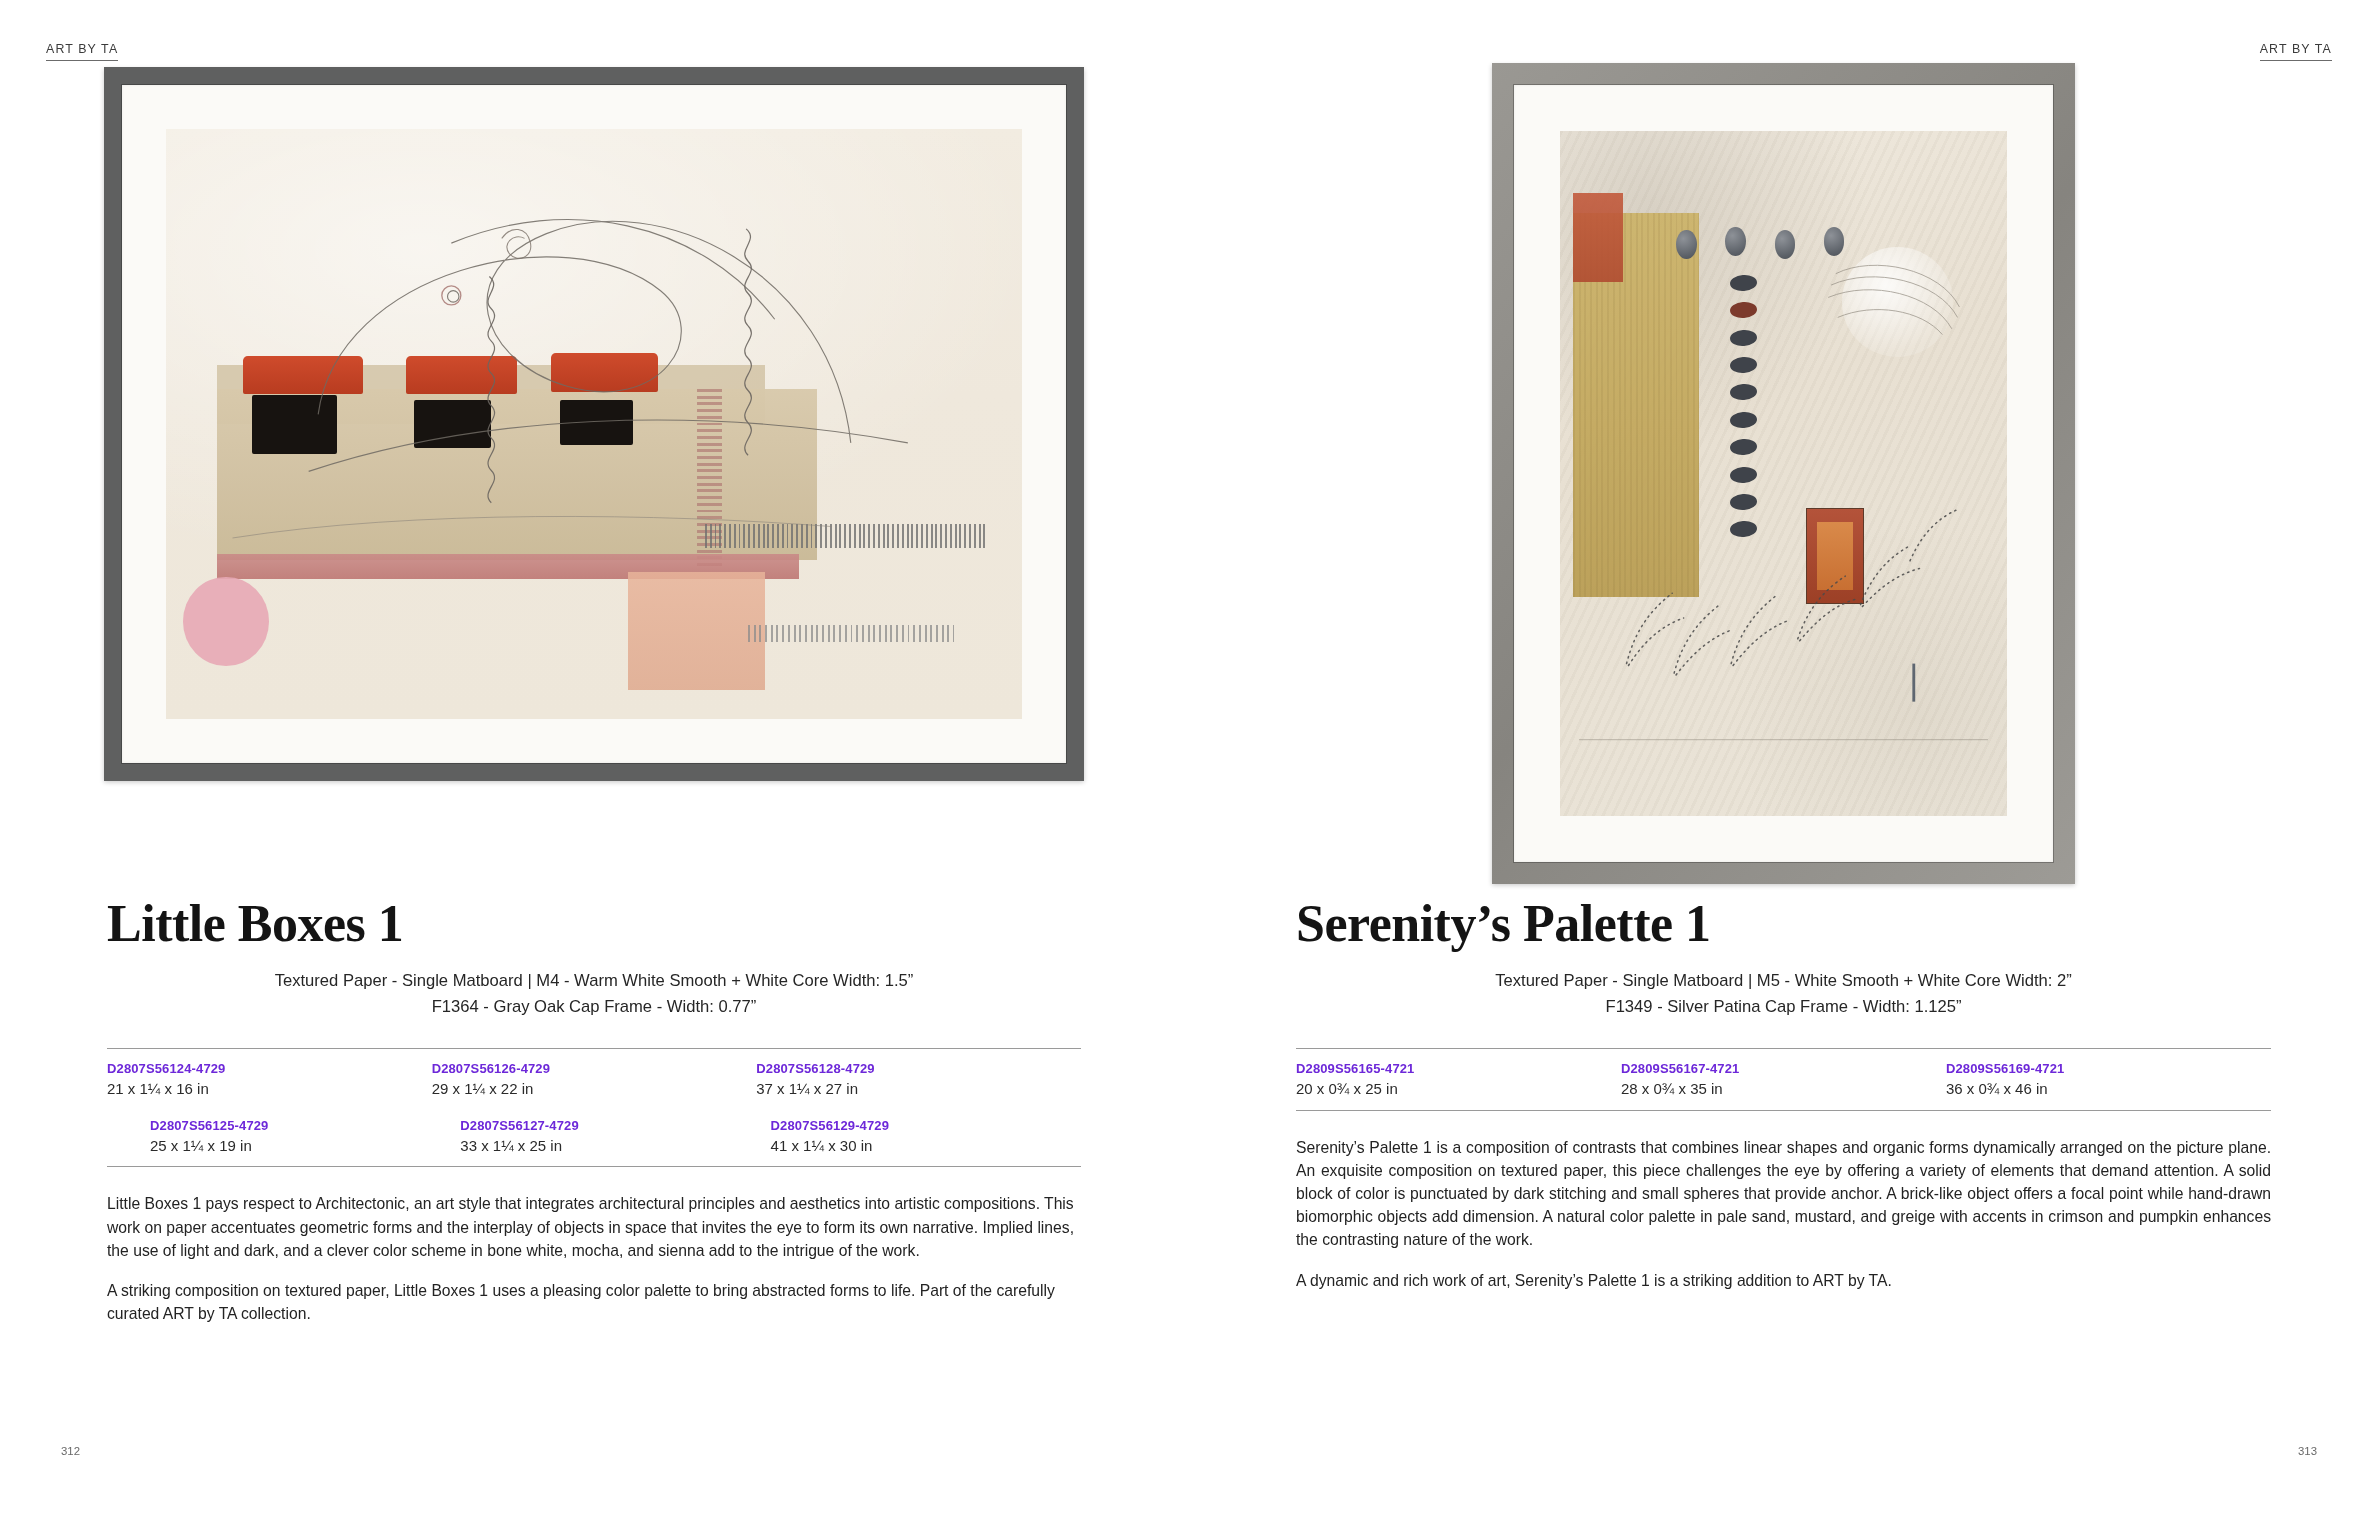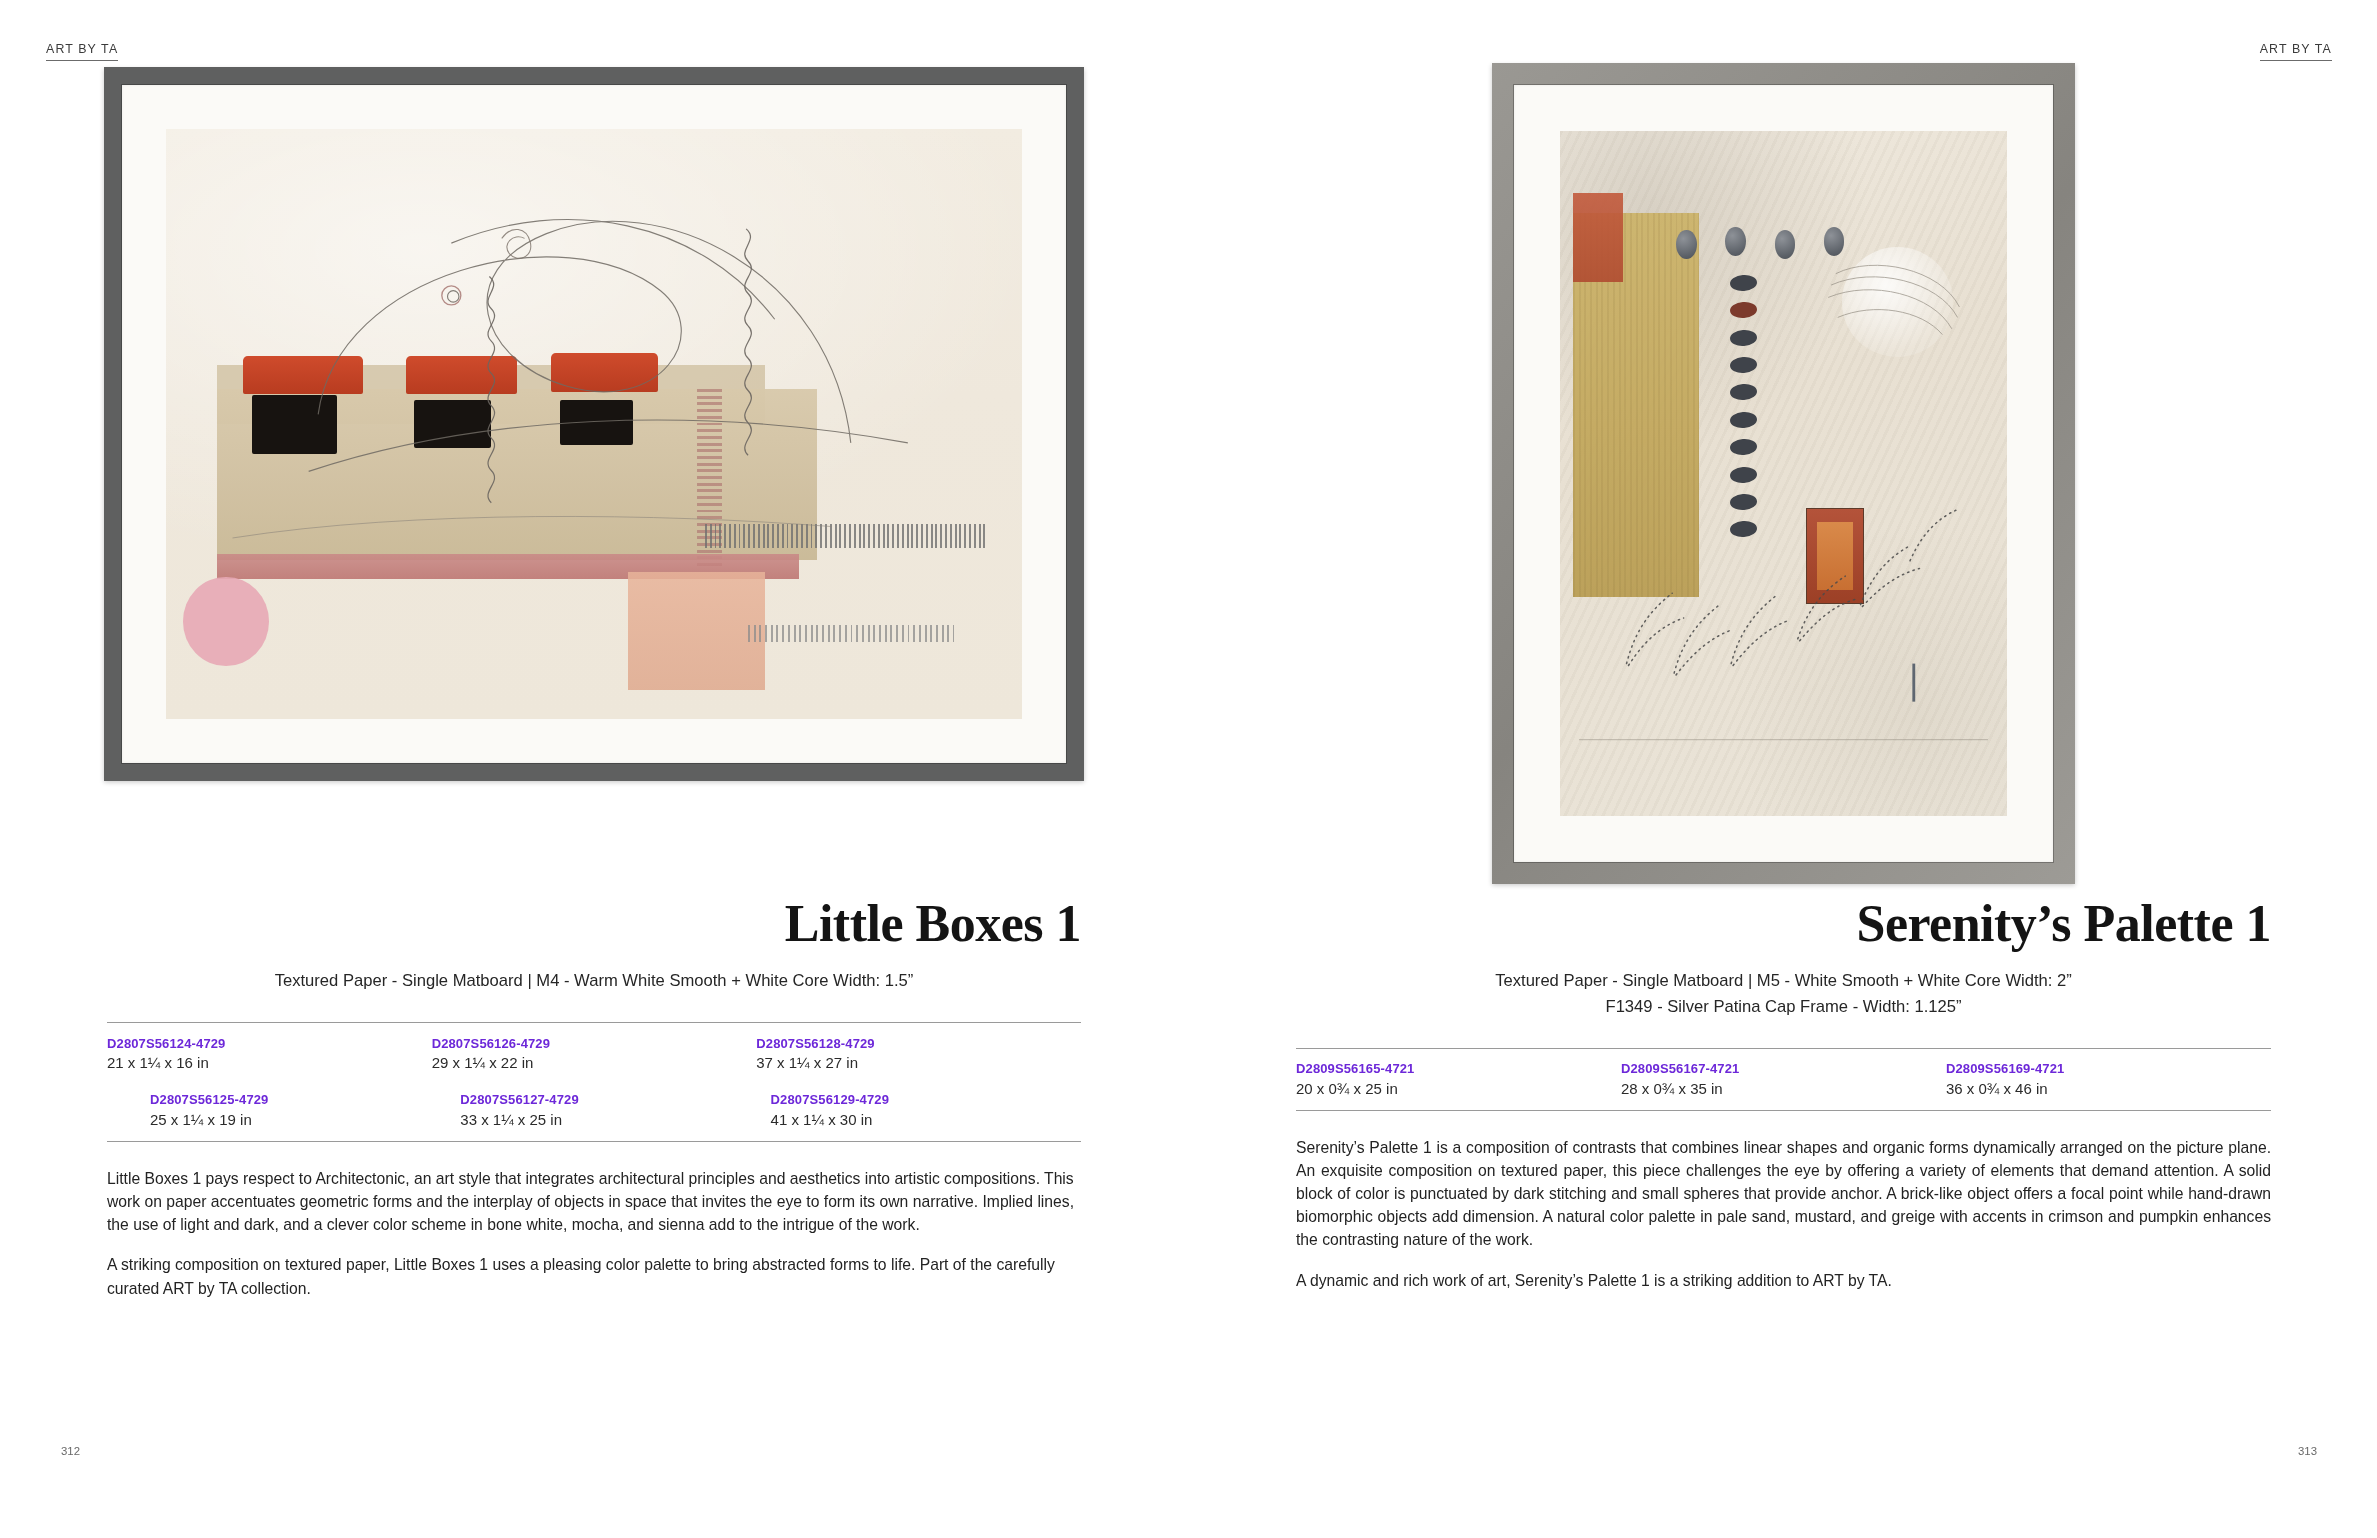--- a/index.html
+++ b/index.html
@@ -72,21 +72,21 @@
     box-shadow: inset 0 0 2.9px rgba(0,0,0,0.08);
   }
   .art-canvas {
     position: relative;
     overflow: hidden;
     background: #efe9dd;
   }
 
   
   .title {
-    text-align: right;
+    text-align: left;
     font-family: "Liberation Serif", serif;
     font-weight: bold;
     font-size: 52px;
     letter-spacing: -0.5px;
     margin: 0;
     color: #141414;
   }
   .subtitle {
     text-align: center;
     font-size: 16.6px;
@@ -351,20 +351,21 @@
             </div>
           </div>
         </div>
       </div>
     </div>
 
     <div style="position:absolute; left:107px; right:107px; top:894px;">
       <h1 class="title">Little Boxes 1</h1>
       <div class="subtitle">
         <div>Textured Paper - Single Matboard  |  M4 - Warm White Smooth + White Core Width: 1.5”</div>
+        <div>F1364 - Gray Oak Cap Frame - Width: 0.77”</div>
       </div>
 
       <div class="sku-table">
         <div class="sku-row">
           <div class="sku-cell">
             <div class="sku-code">D2807S56124-4729</div>
             <div class="sku-dim">21 x 1¼ x 16 in</div>
           </div>
           <div class="sku-cell">
             <div class="sku-code">D2807S56126-4729</div>

